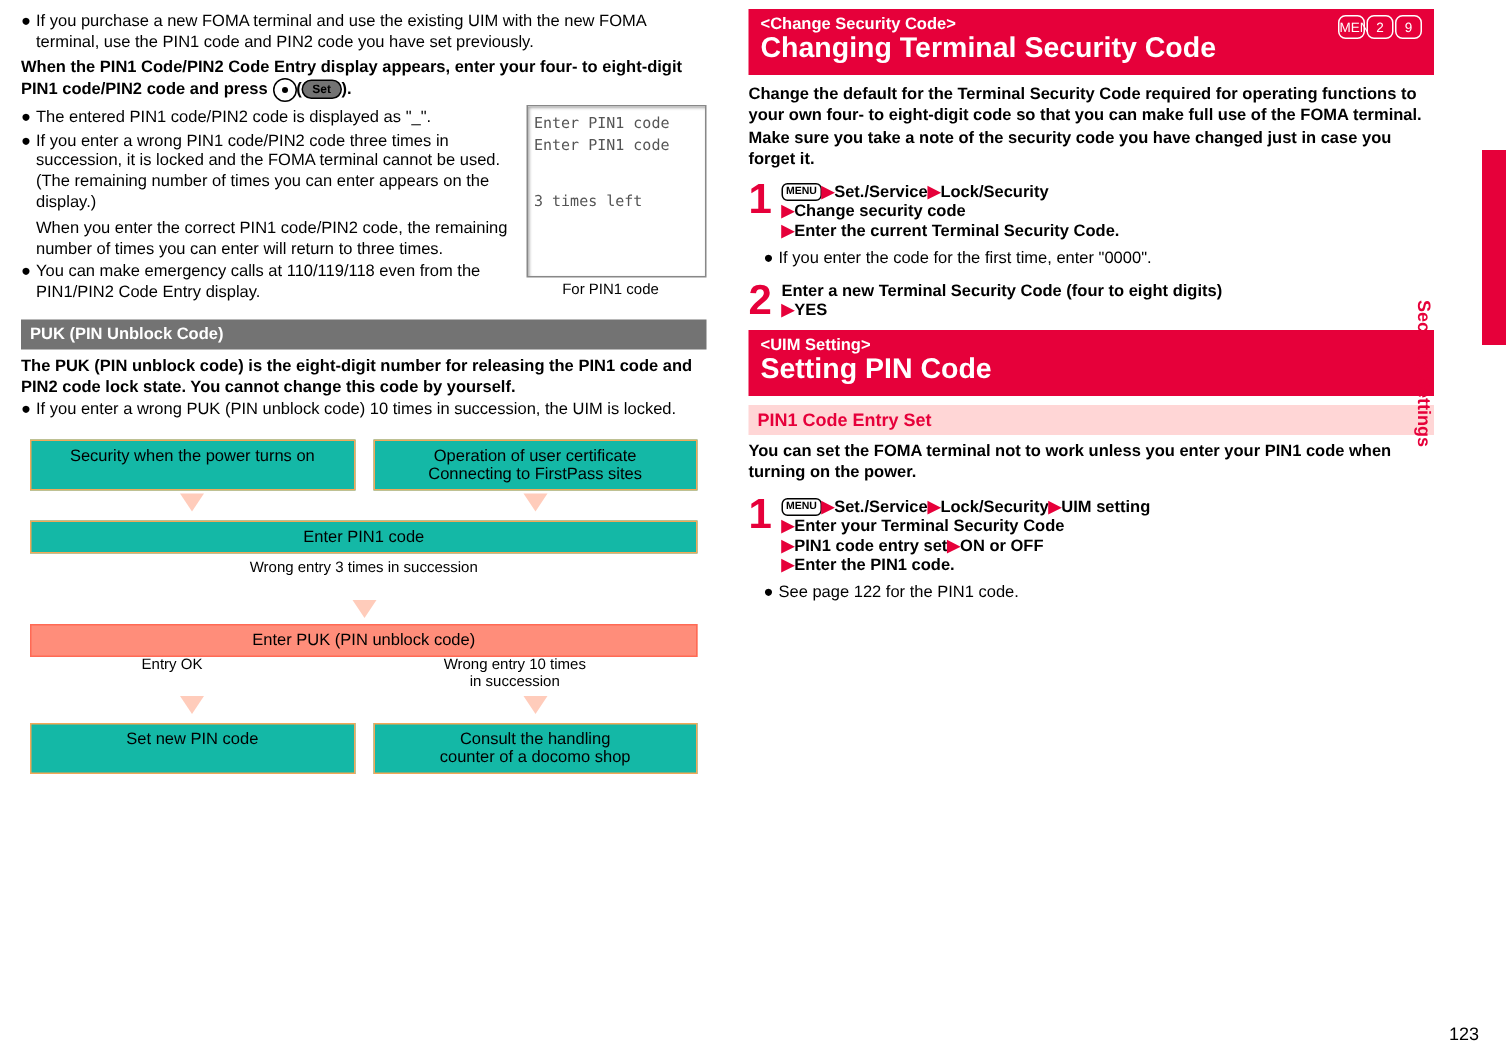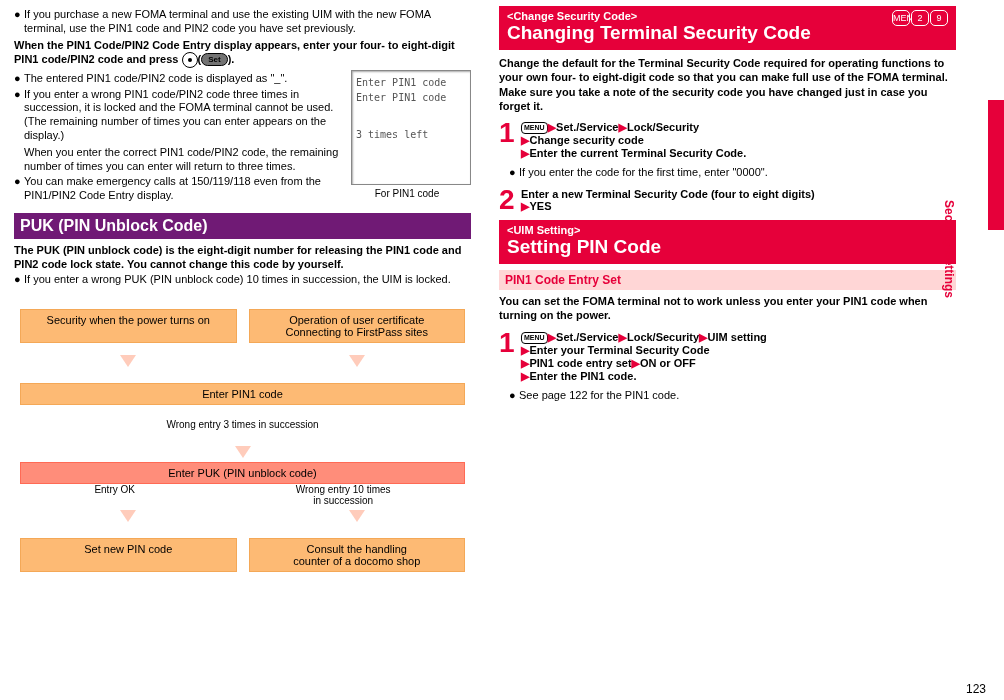--- a/index.html
+++ b/index.html
@@ -12,24 +12,24 @@
   .bullet-item .dot { width: 10px; flex: none; }
   .bullet-item .txt { flex: 1; }
   .bold { font-weight: bold; }
   p { line-height: 1.3; margin: 2px 0; }
   .indent { margin-left: 10px; }
   .img-and-text { display:flex; }
   .img-and-text .txtcol { flex:1; }
   .pin-screen { width: 120px; height: 115px; border:1px solid #888; margin-left:8px; padding:6px 4px; font-family: monospace; font-size:10px; background:#fff; box-shadow: 1px 1px 2px #aaa inset; color:#555;}
   .pin-screen div { margin-bottom:4px; }
   .caption { text-align:center; font-size:10px; margin-top:3px;}
-  .section-bar { background:#701a75; color:#fff; font-weight:bold; padding:4px 6px; margin:8px 0 4px 0; font-size:16px;}
+  .section-bar { background:#737373; color:#fff; font-weight:bold; padding:4px 6px; margin:8px 0 4px 0; font-size:11px;}
   .flow { margin-top:10px; }
   .flow-row { display:flex; justify-content:space-between; }
-  .flow-box { background:#fdba74; border:1px solid #f4a857; text-align:center; padding:4px 6px; font-size:11px; flex:1; margin:12px 6px;}
+  .flow-box { background:#14b8a6; border:1px solid #f4a857; text-align:center; padding:4px 6px; font-size:11px; flex:1; margin:2px 6px;}
   .flow-box.red { background:#ff8d7a; border-color:#ff6a55;}
   .flow-arrow-row { display:flex; justify-content:space-around; height:16px;}
   .arrow-down { width:0;height:0;border-left:8px solid transparent;border-right:8px solid transparent;border-top:12px solid #fcb;}
   .flow-label { text-align:center; font-size:10px; margin:2px 0 16px 0;}
   .flow-label-split { display:flex; justify-content:space-around; font-size:10px; margin:0 0 4px 0;text-align:center;}
   .heading-group { background:#e6003a; color:#fff; padding:4px 8px 6px 8px; margin:0 0 6px 0;}
   .heading-group .sub { font-size:11px; font-weight:bold;}
   .heading-group .main { font-size:19px; font-weight:bold;}
   .heading-group .icons { float:right; }
   .icon-box { display:inline-block; border:1.5px solid #fff; border-radius:5px; width:18px; height:16px; text-align:center; font-size:9px; line-height:14px; color:#fff; margin-left:1px; background:#e6003a;}
@@ -67,21 +67,21 @@
             <span class="dot">●</span>
             <span class="txt">The entered PIN1 code/PIN2 code is displayed as "_".</span>
           </div>
         <div class="bullet-item">
             <span class="dot">●</span>
             <span class="txt">If you enter a wrong PIN1 code/PIN2 code three times in succession, it is locked and the FOMA terminal cannot be used. (The remaining number of times you can enter appears on the display.)</span>
           </div>
         <p class="indent">When you enter the correct PIN1 code/PIN2 code, the remaining number of times you can enter will return to three times.</p>
         <div class="bullet-item">
             <span class="dot">●</span>
-            <span class="txt">You can make emergency calls at 150/119/118 even from the PIN1/PIN2 Code Entry display.</span>
+            <span class="txt">You can make emergency calls at 110/119/118 even from the PIN1/PIN2 Code Entry display.</span>
           </div>
       </div>
       <div>
         <div class="pin-screen">
           <div>Enter PIN1 code</div>
           <div>Enter PIN1 code</div>
           <div style="margin-top:26px;">3 times left</div>
         </div>
         <div class="caption">For PIN1 code</div>
       </div>

